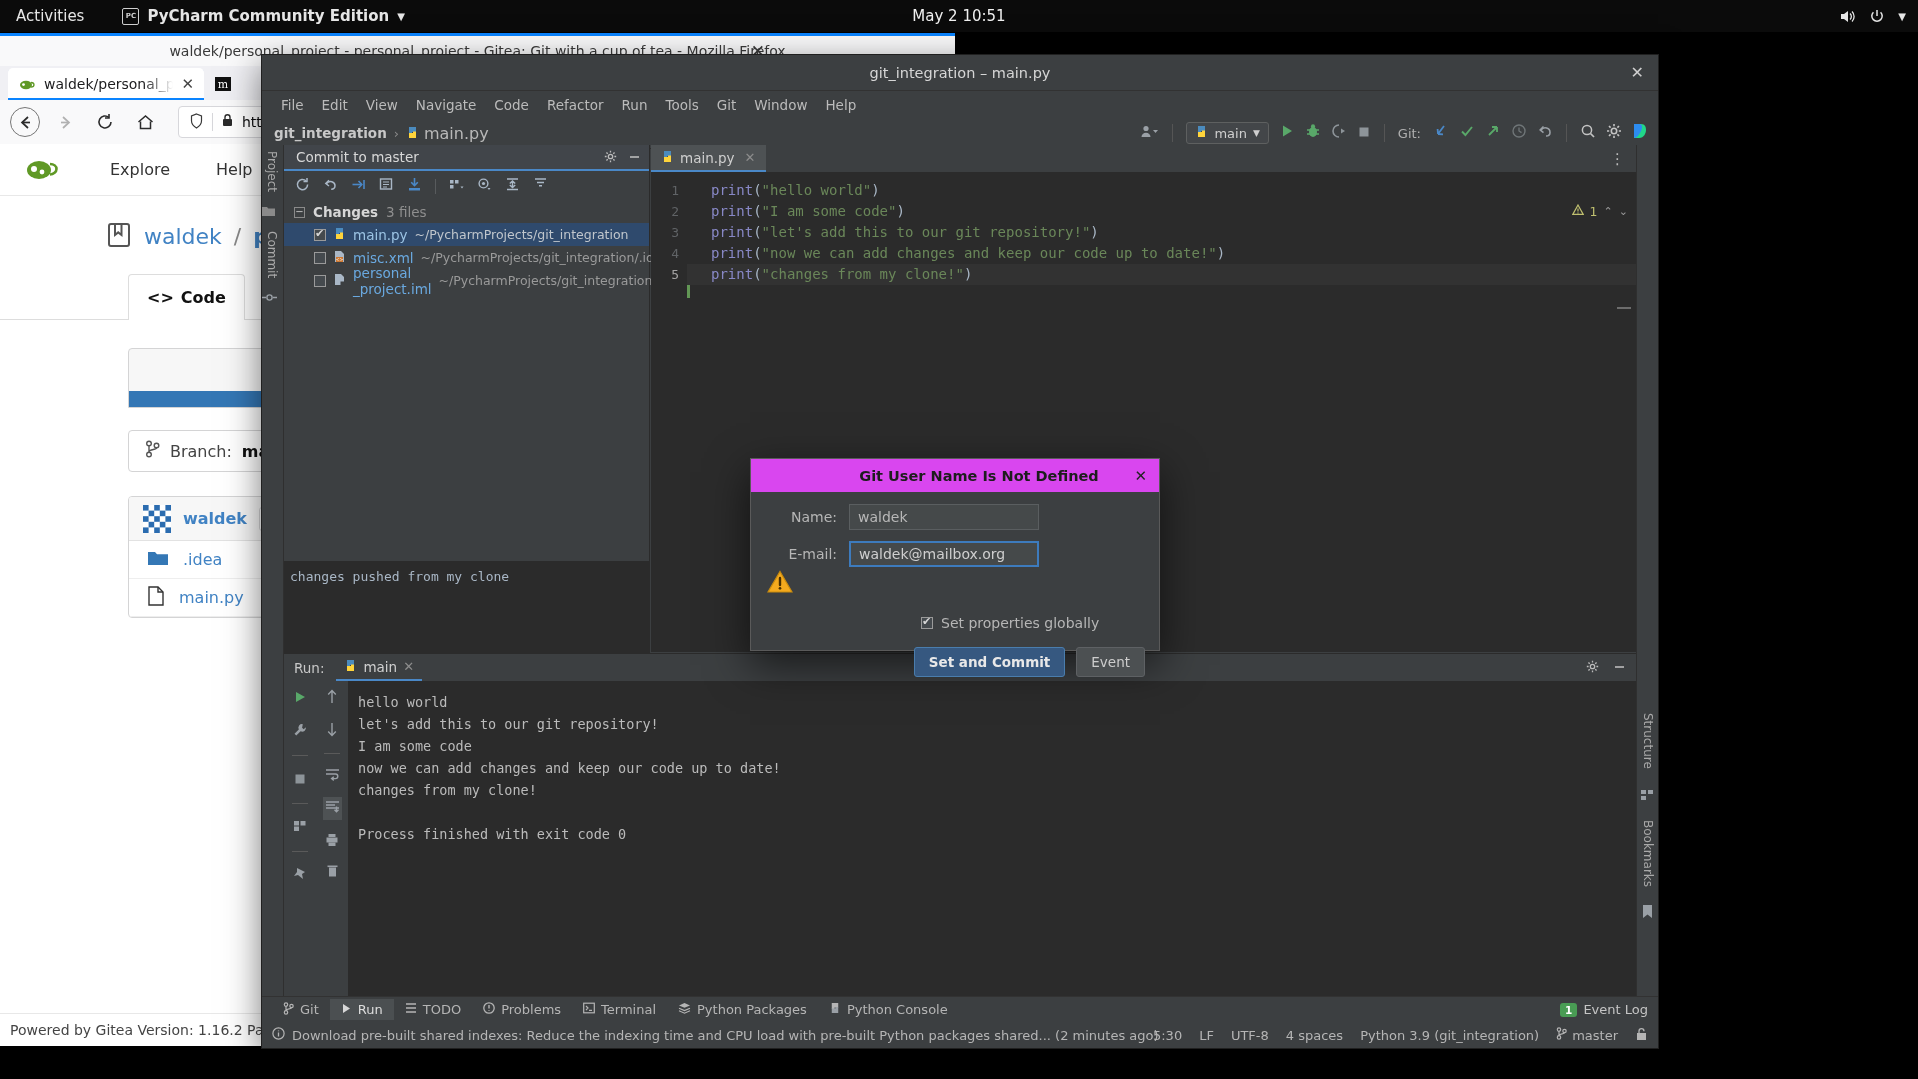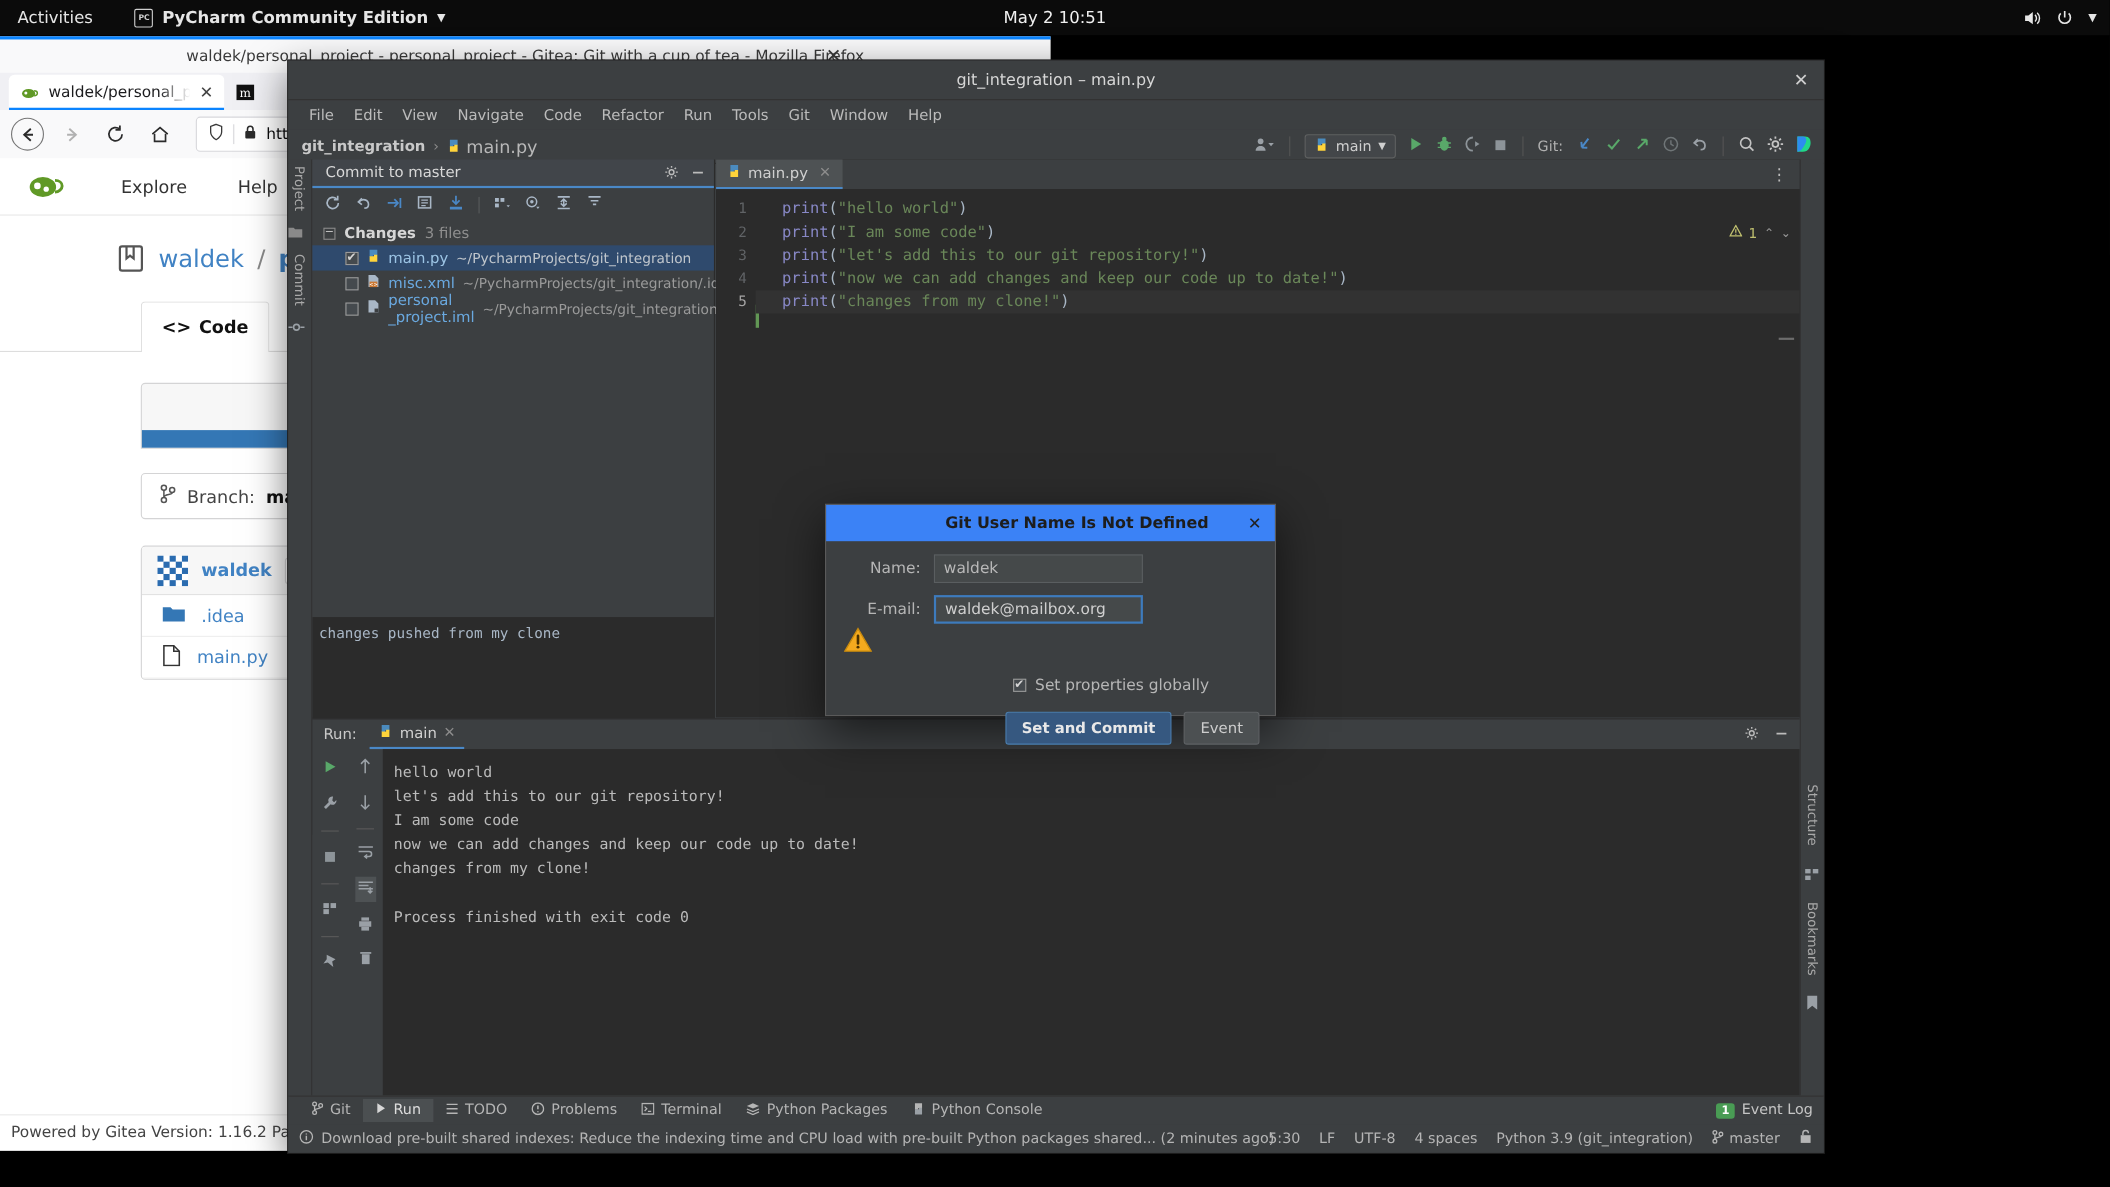--- a/index.html
+++ b/index.html
@@ -265,21 +265,21 @@
   .sb-notice { display:flex; align-items:center; gap:7px; }
   .sb-right { position:absolute; right:10px; display:flex; align-items:center; gap:17px; }
 
   
   .dlg {
     position:absolute; left:750px; top:458px; width:410px; height:193px;
     background:#3c3f41; border:1px solid #5a5a5a;
     box-shadow:0 14px 40px rgba(0,0,0,.6);
   }
   .dlg-title {
-    height:33px; background:#3b82f6; display:flex; align-items:center; justify-content:center;
+    height:33px; background:#d946ef; display:flex; align-items:center; justify-content:center;
     position:relative;
     padding-left:48px;
   }
   .dlg-title .t { font-size:14.5px; font-weight:700; color:#1d1d1d; }
   .dlg-title .x { position:absolute; right:12px; font-size:15px; color:#222; }
   .dlg-body { position:relative; height:160px; }
   .warnicon { position:absolute; left:16px; top:78px; }
   .frm-row { position:absolute; display:flex; align-items:center; }
   .frm-label { width:98px; text-align:right; font-size:14px; color:#b6b6b6; padding-right:12px;}
   .frm-input {

